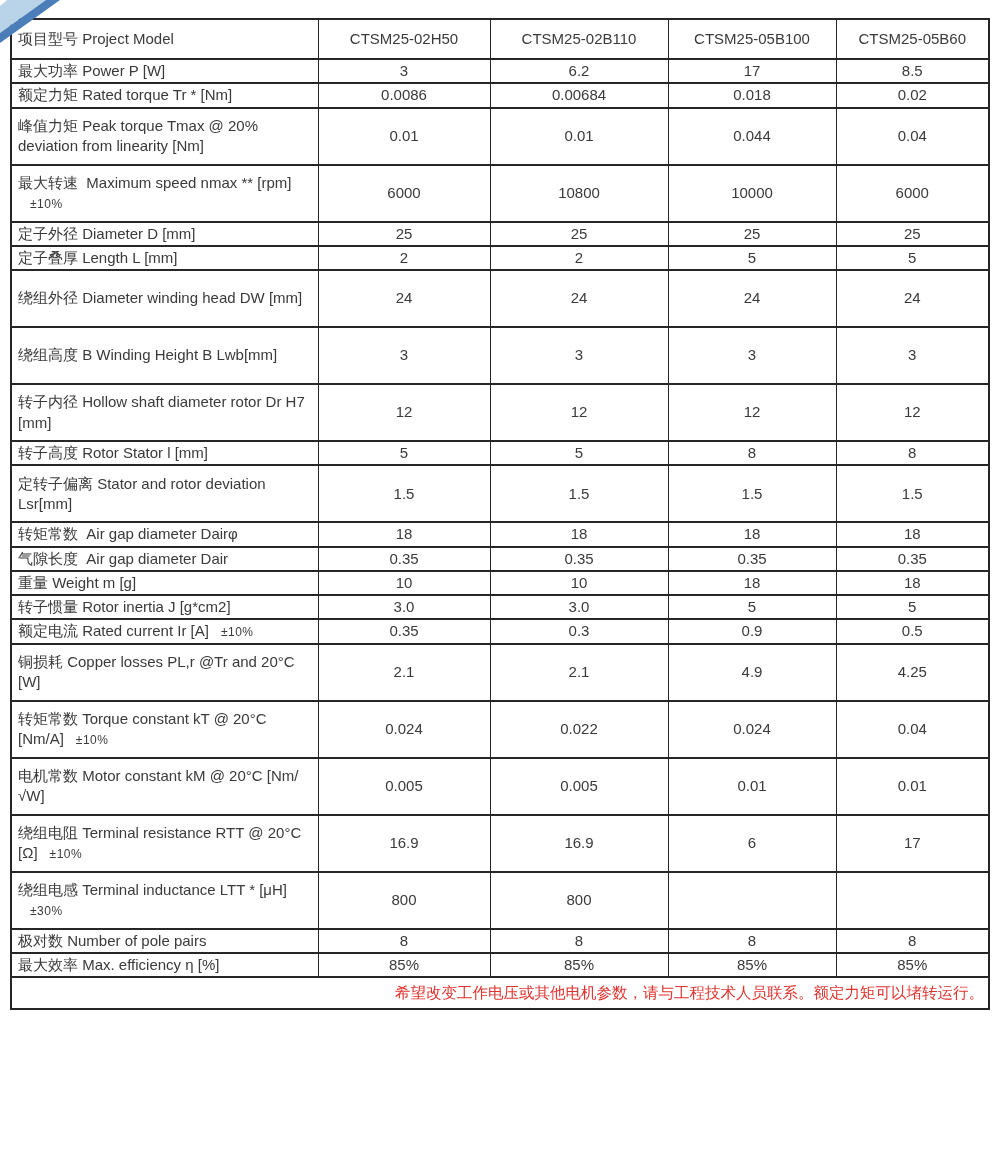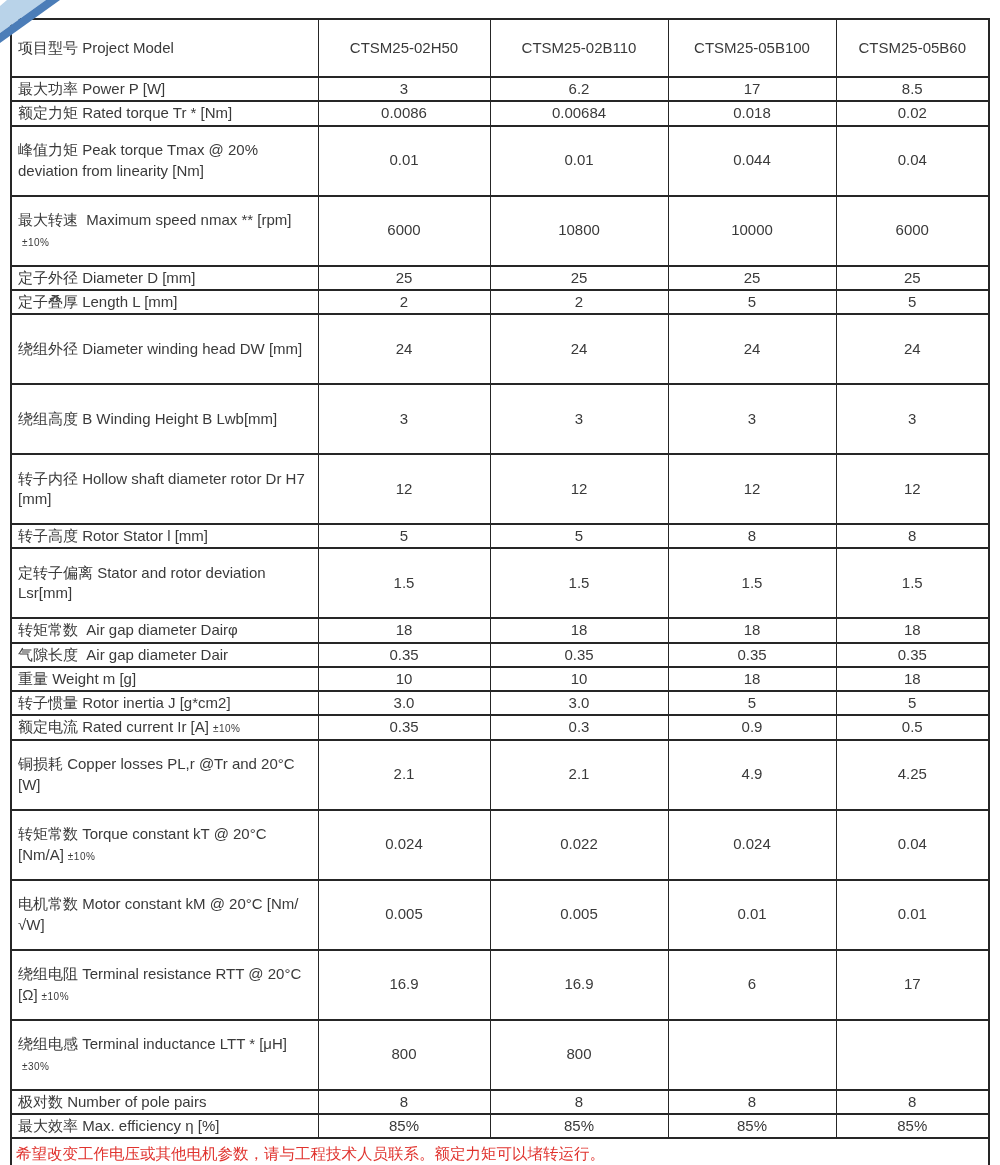--- a/index.html
+++ b/index.html
@@ -41,41 +41,41 @@
     border:1px solid var(--border-col);
     border-top-width:2px;
     border-bottom-width:2px;
     font-size:15px;
     font-weight:normal;
     color:var(--text-col);
     padding:1px 6px;
     line-height:1.35;
     overflow:hidden;
   }
-  thead tr{height:58px;}
+  thead tr{height:40px;}
   tr.single{height:23px;}
-  tr.tall{height:70px;}
+  tr.tall{height:57px;}
   .label-cell, th.label-head{
     text-align:left;
     white-space:pre-wrap;
     padding-left:7px;
   }
   th.model-head, .value-cell{
     text-align:center;
     vertical-align:middle;
   }
   thead th.label-head{vertical-align:middle;}
   .small-suffix{
-    font-size:10px;
-    margin-left:4px;
+    font-size:12px;
+    margin-left:12px;
     letter-spacing:0.5px;
   }
   tfoot td.footer-note{
     height:32px;
-    text-align:left;
+    text-align:right;
     color:var(--footer-red);
     font-size:15.5px;
     padding:2px 4px;
   }
 </style>
 </head>
 <body>
 
 <div class="ribbon light"></div>
 <div class="ribbon dark"></div>

